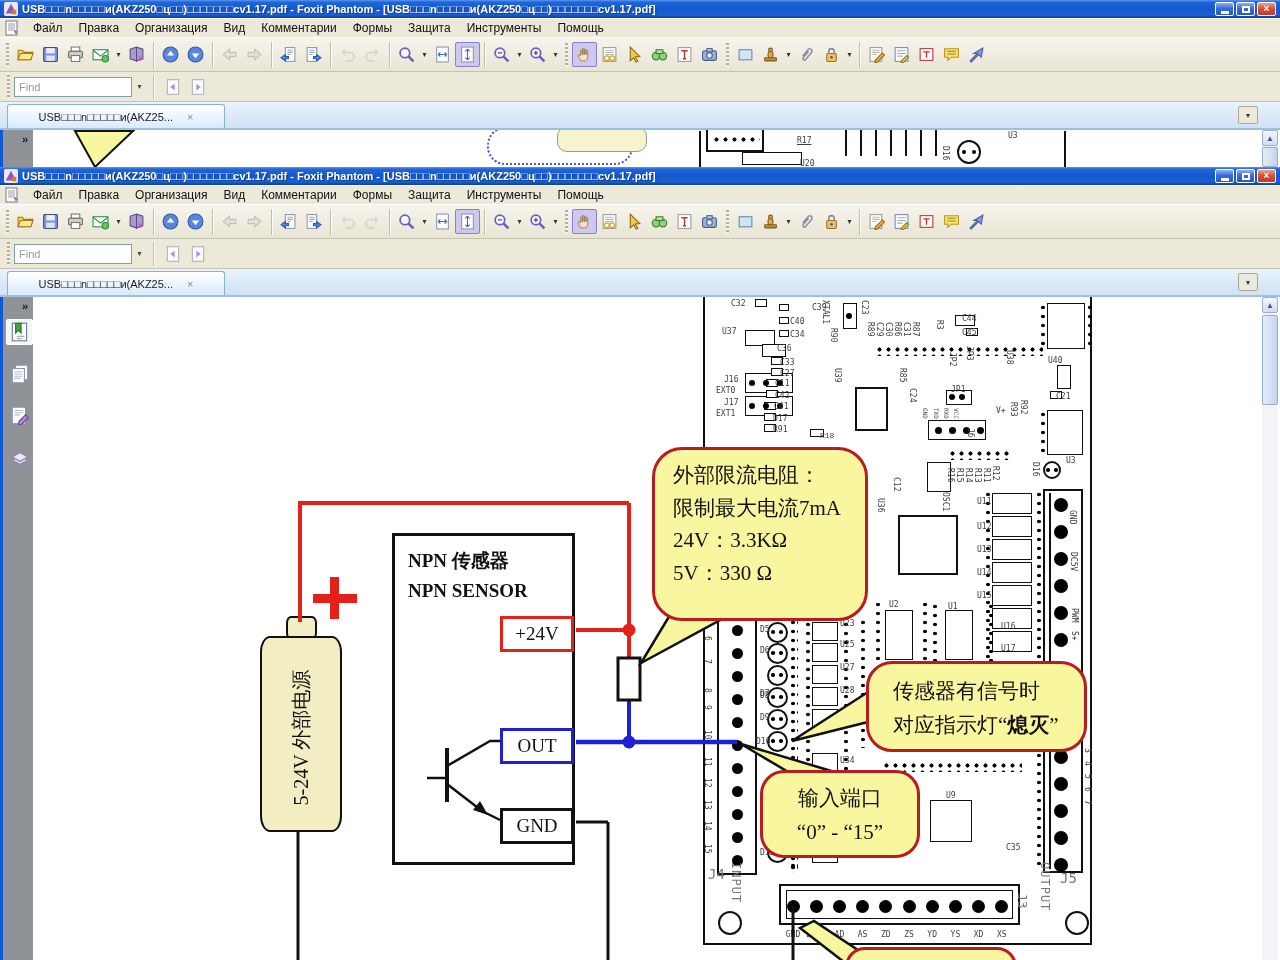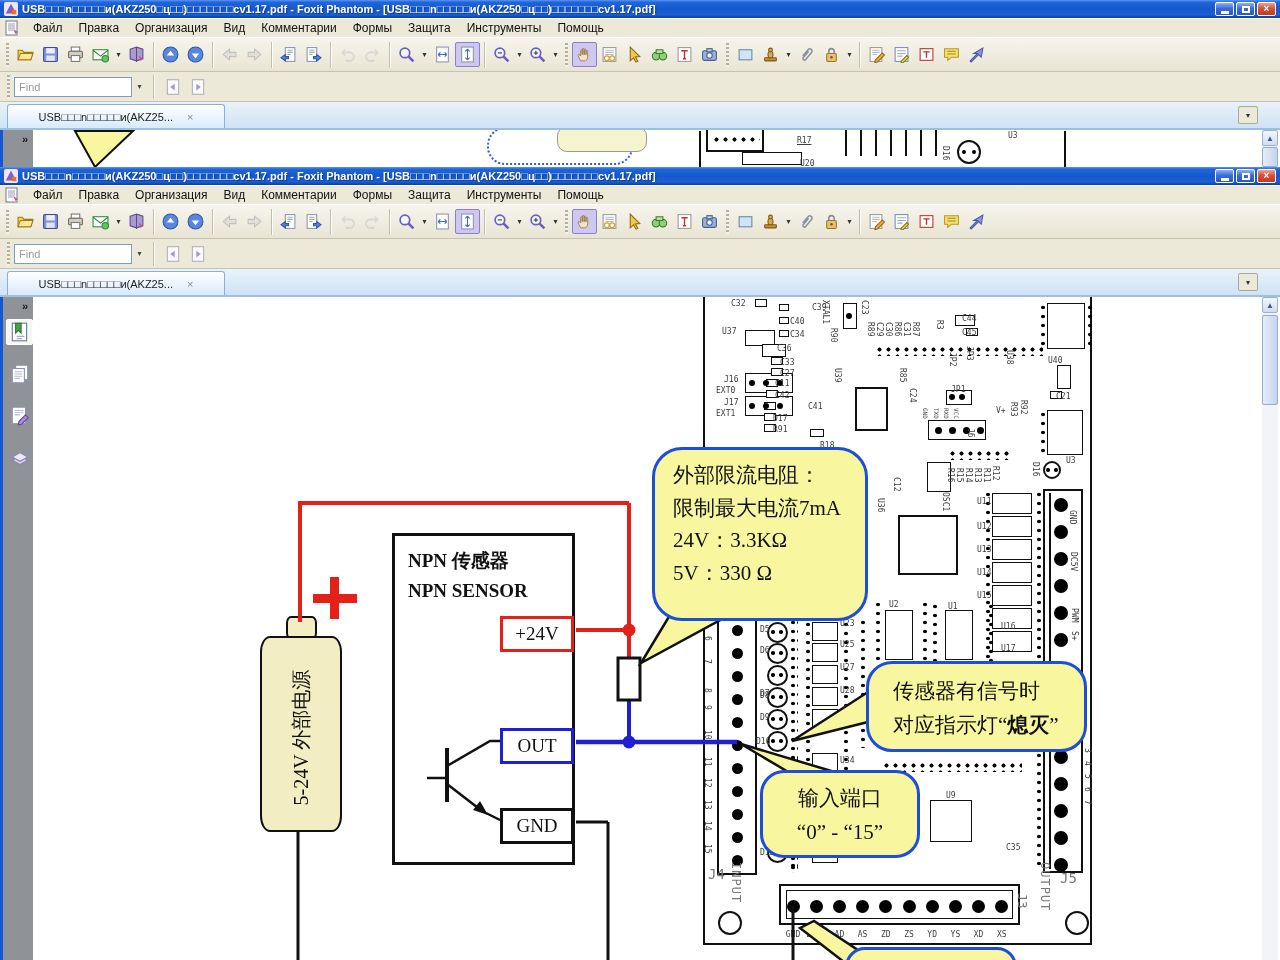--- a/index.html
+++ b/index.html
@@ -88,21 +88,21 @@
   .battery { position:absolute; left:260px; top:636px; width:82px; height:196px; background:#f2edc2;
              border:2px solid #111; border-radius:10px/16px; }
   .battery-cap { position:absolute; left:286px; top:616px; width:31px; height:24px; background:#f2edc2;
                  border:2px solid #111; border-radius:5px/7px; }
   .battery-label { position:absolute; left:201px; top:724px; width:200px; text-align:center;
                    transform:rotate(-90deg); font:20px "Liberation Serif",serif; color:#111; }
   .sensor-box { position:absolute; left:392px; top:533px; width:183px; height:332px; border:3px solid #111; }
   .sensor-t { position:absolute; font:bold 19px "Liberation Serif",serif; color:#111; white-space:nowrap; }
   .pinbox { position:absolute; width:74px; height:36px; background:#fff; display:flex; align-items:center;
             justify-content:center; font:19px "Liberation Serif",serif; color:#111; }
-  .callout { position:absolute; background:#f8f7a0; border:3px solid #1d4ed8; color:#111;
+  .callout { position:absolute; background:#f8f7a0; border:3px solid #b91c1c; color:#111;
              font-family:"Liberation Serif",serif; z-index:3; }
   .c-line { white-space:nowrap; }
   svg.overlay { position:absolute; left:0; top:0; width:1280px; height:1300px; z-index:2; }
   .jlab { position:absolute; font-family:"DejaVu Sans Mono",monospace; color:#777; white-space:nowrap; }
 </style>
 </head>
 <body>
 
 <div class="win" id="w1" style="top:0;height:167px;z-index:1;">
   <div class="titlebar">
@@ -875,25 +875,25 @@
           <span class="slab" style="left: 790px; top: 330px;">C34</span>
           <span class="slab" style="left: 722px; top: 327px;">U37</span>
           <span class="slab" style="left: 777px; top: 344px;">C36</span>
           <span class="slab" style="left: 780px; top: 358px;">C33</span>
           <span class="slab" style="left: 780px; top: 369px;">C27</span>
           <span class="slab" style="left: 724px; top: 375px;">J16</span>
           <span class="slab" style="left: 716px; top: 386px;">EXT0</span>
           <span class="slab" style="left: 775px; top: 379px;">C11</span>
           <span class="slab" style="left: 775px; top: 391px;">C42</span>
           <span class="slab" style="left: 724px; top: 398px;">J17</span>
-          <span class="slab" style="left: 808px; top: 402px;">C41</span>
+          <span class="slab" style="left: 774px; top: 402px;">C41</span>
           <span class="slab" style="left: 716px; top: 409px;">EXT1</span>
           <span class="slab" style="left: 773px; top: 414px;">D17</span>
           <span class="slab" style="left: 773px; top: 425px;">R91</span>
-          <span class="slab" style="left: 820px; top: 441px;">R18</span>
+          <span class="slab" style="left: 820px; top: 431px; font-family: Liberation Mono, monospace;">R18</span>
           <span class="slab rlab" style="left: 830px; top: 300px;">XTAL1</span>
           <span class="slab rlab" style="left: 838px; top: 328px;">R90</span>
           <span class="slab rlab" style="left: 869px; top: 300px;">C23</span>
           <span class="slab rlab" style="left: 875px; top: 322px;">R89</span>
           <span class="slab rlab" style="left: 884px; top: 322px;">C29</span>
           <span class="slab rlab" style="left: 893px; top: 322px;">C30</span>
           <span class="slab rlab" style="left: 902px; top: 322px;">R86</span>
           <span class="slab rlab" style="left: 911px; top: 322px;">C31</span>
           <span class="slab rlab" style="left: 920px; top: 322px;">R87</span>
           <span class="slab rlab" style="left: 944px; top: 320px;">R3</span>

